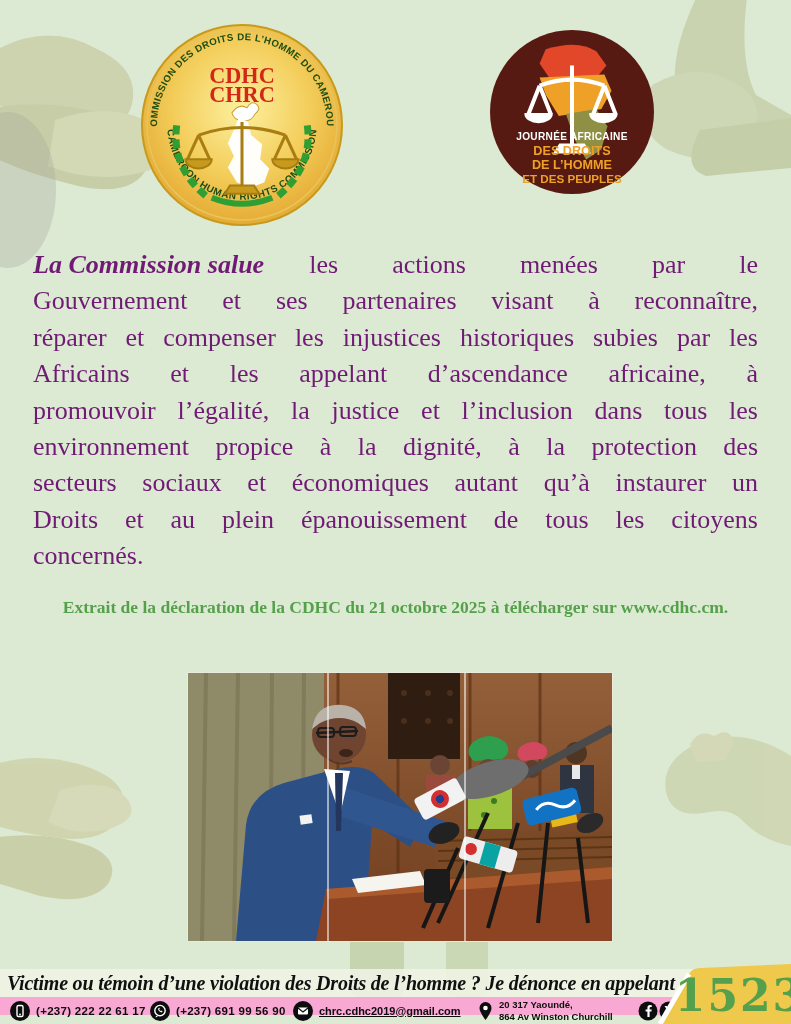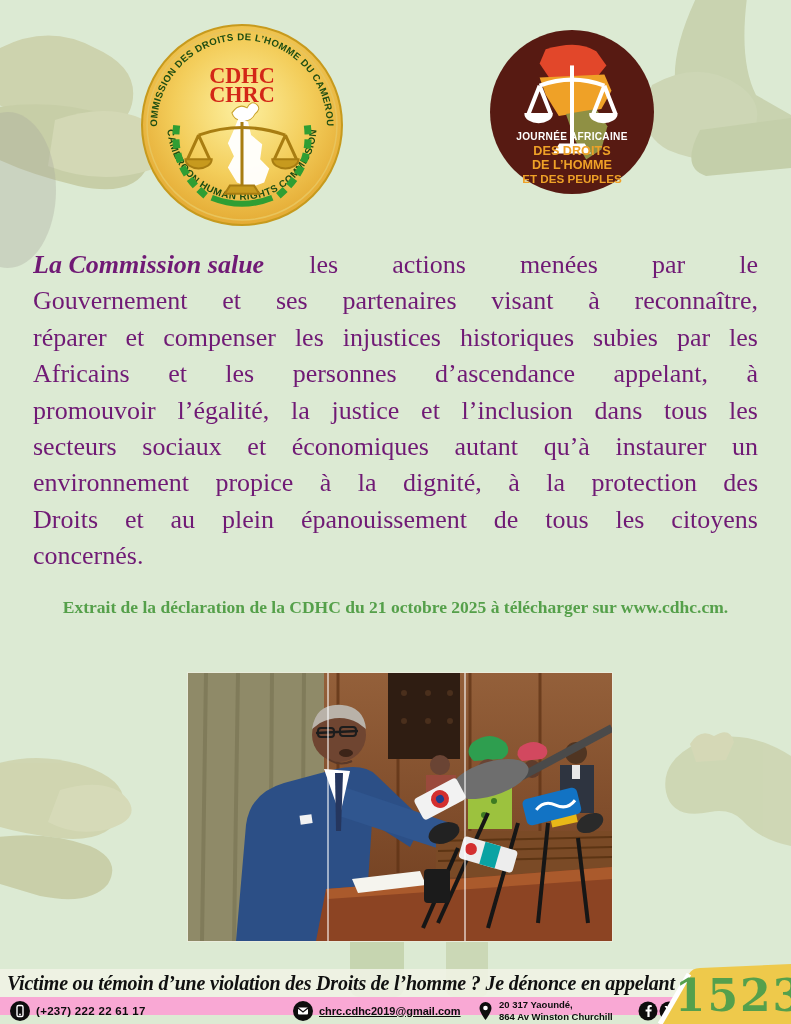--- a/index.html
+++ b/index.html
@@ -137,24 +137,24 @@
     </g>
   </svg>
 
   <div class="statement">
     <div class="st-line first">
       <span class="st-lead">La Commission salue</span>
       <span class="st-rest">les actions menées par le</span>
     </div>
     <div class="st-line">Gouvernement et ses partenaires visant à reconnaître,</div>
     <div class="st-line">réparer et compenser les injustices historiques subies par les</div>
-    <div class="st-line">Africains et les personnes d’ascendance appelant, à</div>
+    <div class="st-line">Africains et les appelant d’ascendance africaine, à</div>
     <div class="st-line">promouvoir l’égalité, la justice et l’inclusion dans tous les</div>
+    <div class="st-line">environnement propice à la dignité, à la protection des</div>
     <div class="st-line">secteurs sociaux et économiques autant qu’à instaurer un</div>
-    <div class="st-line">environnement propice à la dignité, à la protection des</div>
     <div class="st-line">Droits et au plein épanouissement de tous les citoyens</div>
     <div class="st-line last">concernés.</div>
   </div>
 
   <div class="caption">Extrait de la déclaration de la CDHC du 21 octobre 2025 à télécharger sur www.cdhc.cm.</div>
 
   <svg class="photo" viewBox="0 0 424 268">
     <defs>
       <linearGradient id="wood" x1="0" y1="0" x2="0" y2="1">
         <stop offset="0%" stop-color="#94603a"></stop>
@@ -267,20 +267,29 @@
 
   <div class="footer-bar">
     <div class="f-item" style="left:10px;">
       <svg class="circ-icon" viewBox="0 0 20 20">
         <circle cx="10" cy="10" r="10" fill="#0d0d0d"></circle>
         <rect x="7" y="4.5" width="6" height="11" rx="1.6" fill="none" stroke="#ffffff" stroke-width="1.4"></rect>
         <circle cx="10" cy="13.4" r="0.9" fill="#ffffff"></circle>
       </svg>
       <span class="f-num">(+237) 222 22 61 17</span>
     </div>
+    <div class="f-item" style="left:150px;">
+      <svg class="circ-icon" viewBox="0 0 20 20">
+        <circle cx="10" cy="10" r="10" fill="#0d0d0d"></circle>
+        <circle cx="10" cy="9.6" r="5.2" fill="none" stroke="#ffffff" stroke-width="1.4"></circle>
+        <path d="M6.2,14.8 L5.4,16.6 L8,15.6 Z" fill="#ffffff"></path>
+        <path d="M8.2,7.6 q-0.6,2.4 3.6,4 l0.8-1.2 -1.4-0.8 -0.6,0.4 q-1.2-0.8-1.4-1.8 l0.6-0.4 -0.6-1.4 z" fill="#ffffff"></path>
+      </svg>
+      <span class="f-num">(+237) 691 99 56 90</span>
+    </div>
     <div class="f-item" style="left:293px;">
       <svg class="circ-icon" viewBox="0 0 20 20">
         <circle cx="10" cy="10" r="10" fill="#0d0d0d"></circle>
         <rect x="5" y="6.6" width="10" height="7" rx="1" fill="#ffffff"></rect>
         <path d="M5,7 L10,11 L15,7" fill="none" stroke="#0d0d0d" stroke-width="1.3"></path>
       </svg>
       <span class="f-mail">chrc.cdhc2019@gmail.com</span>
     </div>
     <div class="f-item" style="left:478px;">
       <svg width="15" height="20" viewBox="0 0 15 20">

